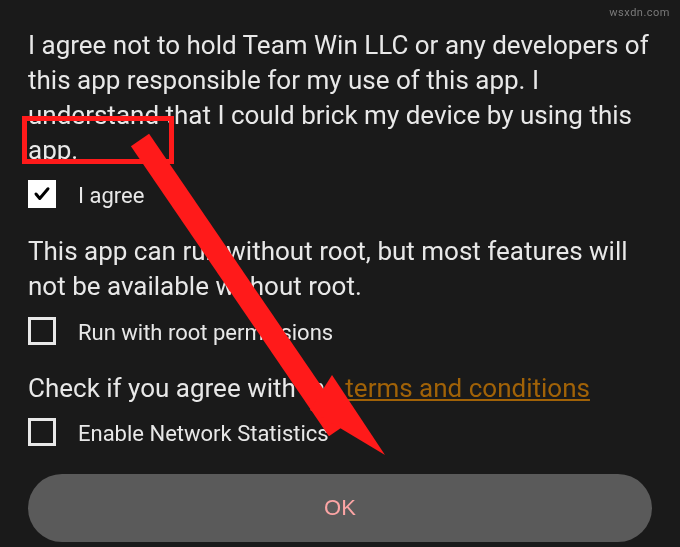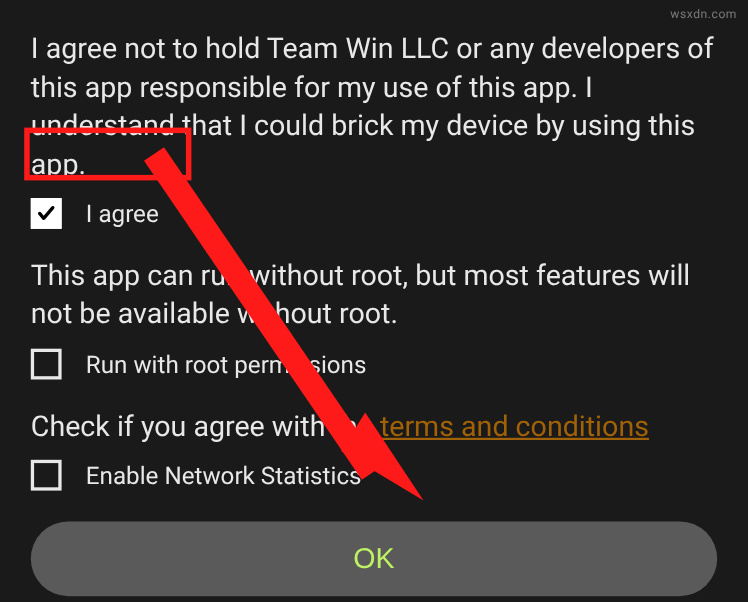--- a/index.html
+++ b/index.html
@@ -52,22 +52,22 @@
       text-decoration: underline;
       color: #a16207;
     }
     .ok-button {
       display: block;
       width: 100%;
       height: 68px;
       border-radius: 34px;
       background: #5a5a5a;
       border: none;
-      color: #bef264;
-      font-size: 26px;
+      color: #fca5a5;
+      font-size: 22px;
       font-weight: 500;
       margin-top: 28px;
       cursor: pointer;
     }
     .highlight-box {
       position: absolute;
       border: 5px solid #ff1a1a;
       pointer-events: none;
     }
     .highlight-agree {

